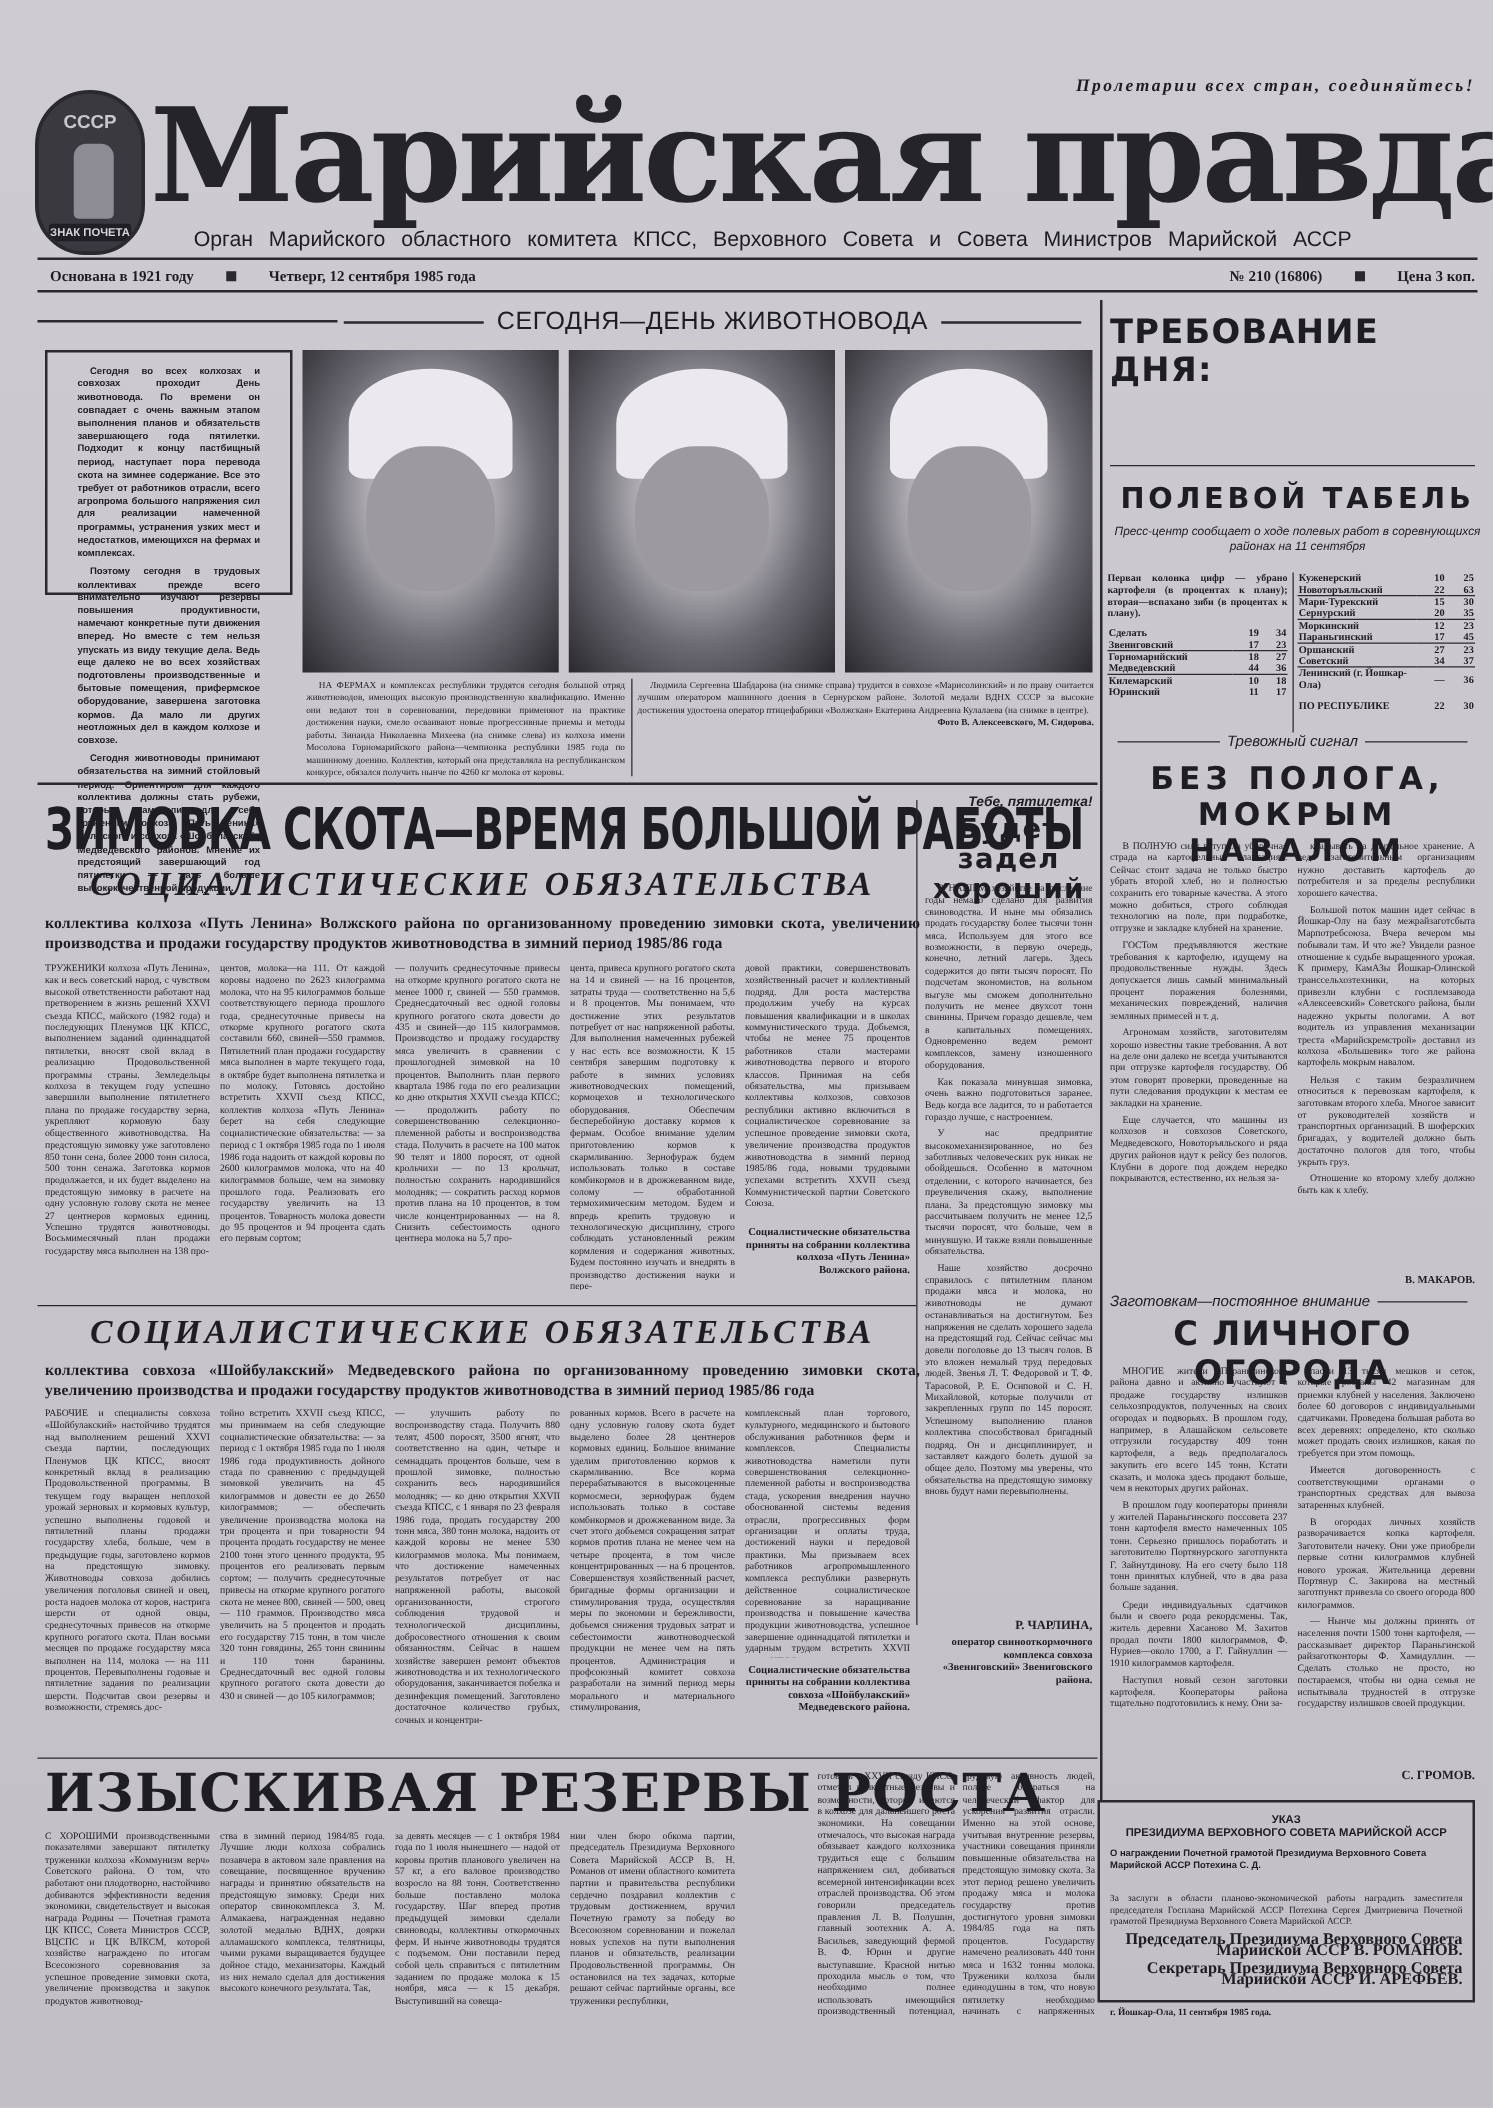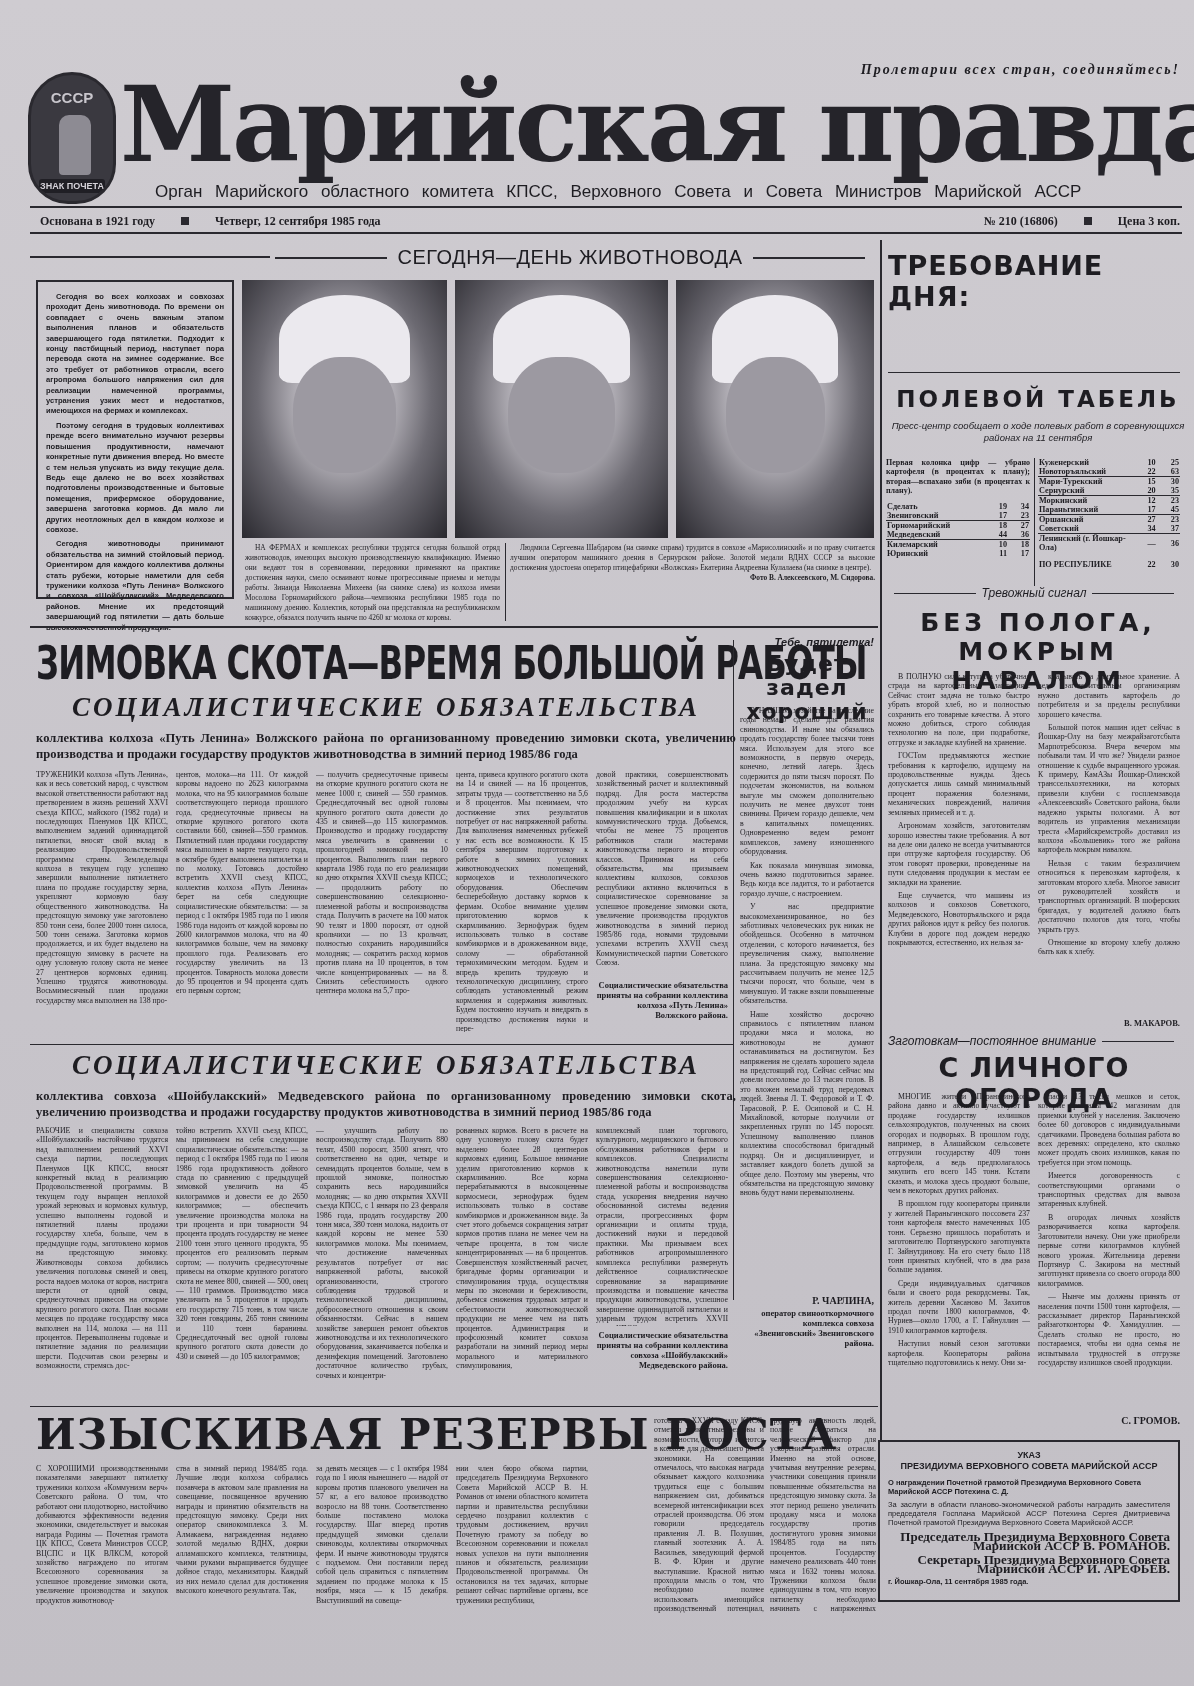--- a/index.html
+++ b/index.html
@@ -12,21 +12,21 @@
   .emblem .cccp{position:absolute;top:14px;width:100%;text-align:center;color:#c8c6cc;font-weight:bold;font-size:15px;font-family:"Liberation Sans",sans-serif}
   .emblem .fig{position:absolute;left:28px;top:40px;width:32px;height:60px;background:#8d8b93;border-radius:10px 10px 4px 4px}
   .emblem .znak{position:absolute;bottom:8px;left:8px;right:8px;text-align:center;background:#201f25;color:#d6d3da;font-size:9px;font-weight:bold;font-family:"Liberation Sans",sans-serif;padding:2px 0;border-radius:3px}
   .masthead{left:120px;top:70px;width:1060px;height:110px;font-family:"DejaVu Serif",serif;font-weight:bold;font-size:104px;line-height:110px;letter-spacing:-3px;color:#25242a;white-space:nowrap}
   .organ{left:155px;top:182px;width:1030px;font-family:"Liberation Sans",sans-serif;font-size:17px;word-spacing:8px;white-space:nowrap}
   .rule{background:#2a292f;height:2px}
   .infoline{left:40px;top:212px;width:1140px;height:18px;font-size:12px;font-weight:bold;display:flex;align-items:center}
   .infoline .sq{display:inline-block;width:8px;height:8px;background:#2a292f;margin:0 26px}
   .banner{left:275px;top:246px;width:590px;font-family:"Liberation Sans",sans-serif;font-size:20px;letter-spacing:.5px;display:flex;align-items:center}
   .banner .ln{flex:1;height:2px;background:#2a292f}
-  .intro{left:36px;top:280px;width:198px;height:319px;border:2px solid #2a292f;padding:10px 8px;font-family:"Liberation Sans",sans-serif;font-size:7.6px;line-height:10.4px;font-weight:bold;text-align:justify}
+  .intro{left:36px;top:280px;width:198px;height:196px;border:2px solid #2a292f;padding:10px 24px;font-family:"Liberation Sans",sans-serif;font-size:7.6px;line-height:10.4px;font-weight:bold;text-align:justify}
   .intro p{text-indent:10px;margin-bottom:4px}
   .photo{background:radial-gradient(ellipse at 50% 45%,#e9e7ec 0%,#b9b6bd 30%,#6c6a72 60%,#2a292f 100%)}
   .photo .face{position:absolute;left:25%;top:30%;width:50%;height:45%;border-radius:45%;background:#9c99a1}
   .photo .hat{position:absolute;left:18%;top:6%;width:64%;height:34%;border-radius:50% 50% 10% 10%;background:#ebe9ee}
   .cap{font-size:7.4px;line-height:10px;text-align:justify;font-family:"Liberation Serif",serif}
   .cap p{text-indent:10px}
   .demand{left:888px;top:250px;width:300px;font-family:"DejaVu Sans",sans-serif;font-weight:bold;font-size:27px;letter-spacing:1px}
   .bullets{left:890px;top:284px;width:300px;font-family:"DejaVu Serif",serif;font-style:italic;font-weight:bold;font-size:16.5px;line-height:21px}
   .bullets li{list-style:none;padding-left:20px;position:relative;margin-bottom:3px}
   .bullets li:before{content:"";position:absolute;left:2px;top:6px;width:9px;height:9px;border-radius:50%;background:#25242a}
@@ -42,21 +42,21 @@
   .bez{left:888px;top:590px;width:300px;text-align:center;font-family:"DejaVu Sans",sans-serif;font-weight:bold;font-size:25px;line-height:29px;letter-spacing:4px}
   .col{font-size:7.8px;line-height:9.4px;text-align:justify;overflow:hidden}
   .col p{text-indent:10px;margin-bottom:4px}
   .big{font-family:"DejaVu Sans Condensed","DejaVu Sans",sans-serif;font-weight:bold;letter-spacing:-1px;transform-origin:left top;white-space:nowrap}
   .soc{font-family:"Liberation Serif",serif;font-style:italic;font-weight:bold;font-size:27px;letter-spacing:3px;text-align:center}
   .lede{font-size:12.5px;font-weight:bold;line-height:16px;text-align:justify;letter-spacing:.1px}
   .sig{text-align:right;font-weight:bold;font-size:8.5px;line-height:10px}
   .ukaz{left:878px;top:1440px;width:302px;height:162px;border:2px solid #2a292f;padding:8px 8px;font-family:"Liberation Sans",sans-serif}
   .ukaz .h{text-align:center;font-weight:bold;font-size:9px;line-height:11px}
   .ukaz .s{font-weight:bold;font-size:7.5px;line-height:9px;margin-top:6px}
-  .ukaz .b{font-size:7.5px;line-height:9px;margin-top:4px;text-align:justify;font-family:Liberation Sans, sans-serif}
+  .ukaz .b{font-size:7.5px;line-height:9px;margin-top:18px;text-align:justify;font-family:Liberation Serif, serif}
   .ukaz .r{text-align:right;font-size:13px;line-height:9px;font-weight:bold;margin-top:5px;font-family:"Liberation Serif",serif}
   .vr{background:#2a292f;width:1px}
 </style>
 </head>
 <body>
 
 <div class="page">
 
   <div class="abs motto">Пролетарии всех стран, соединяйтесь!</div>
   <div class="abs emblem">

